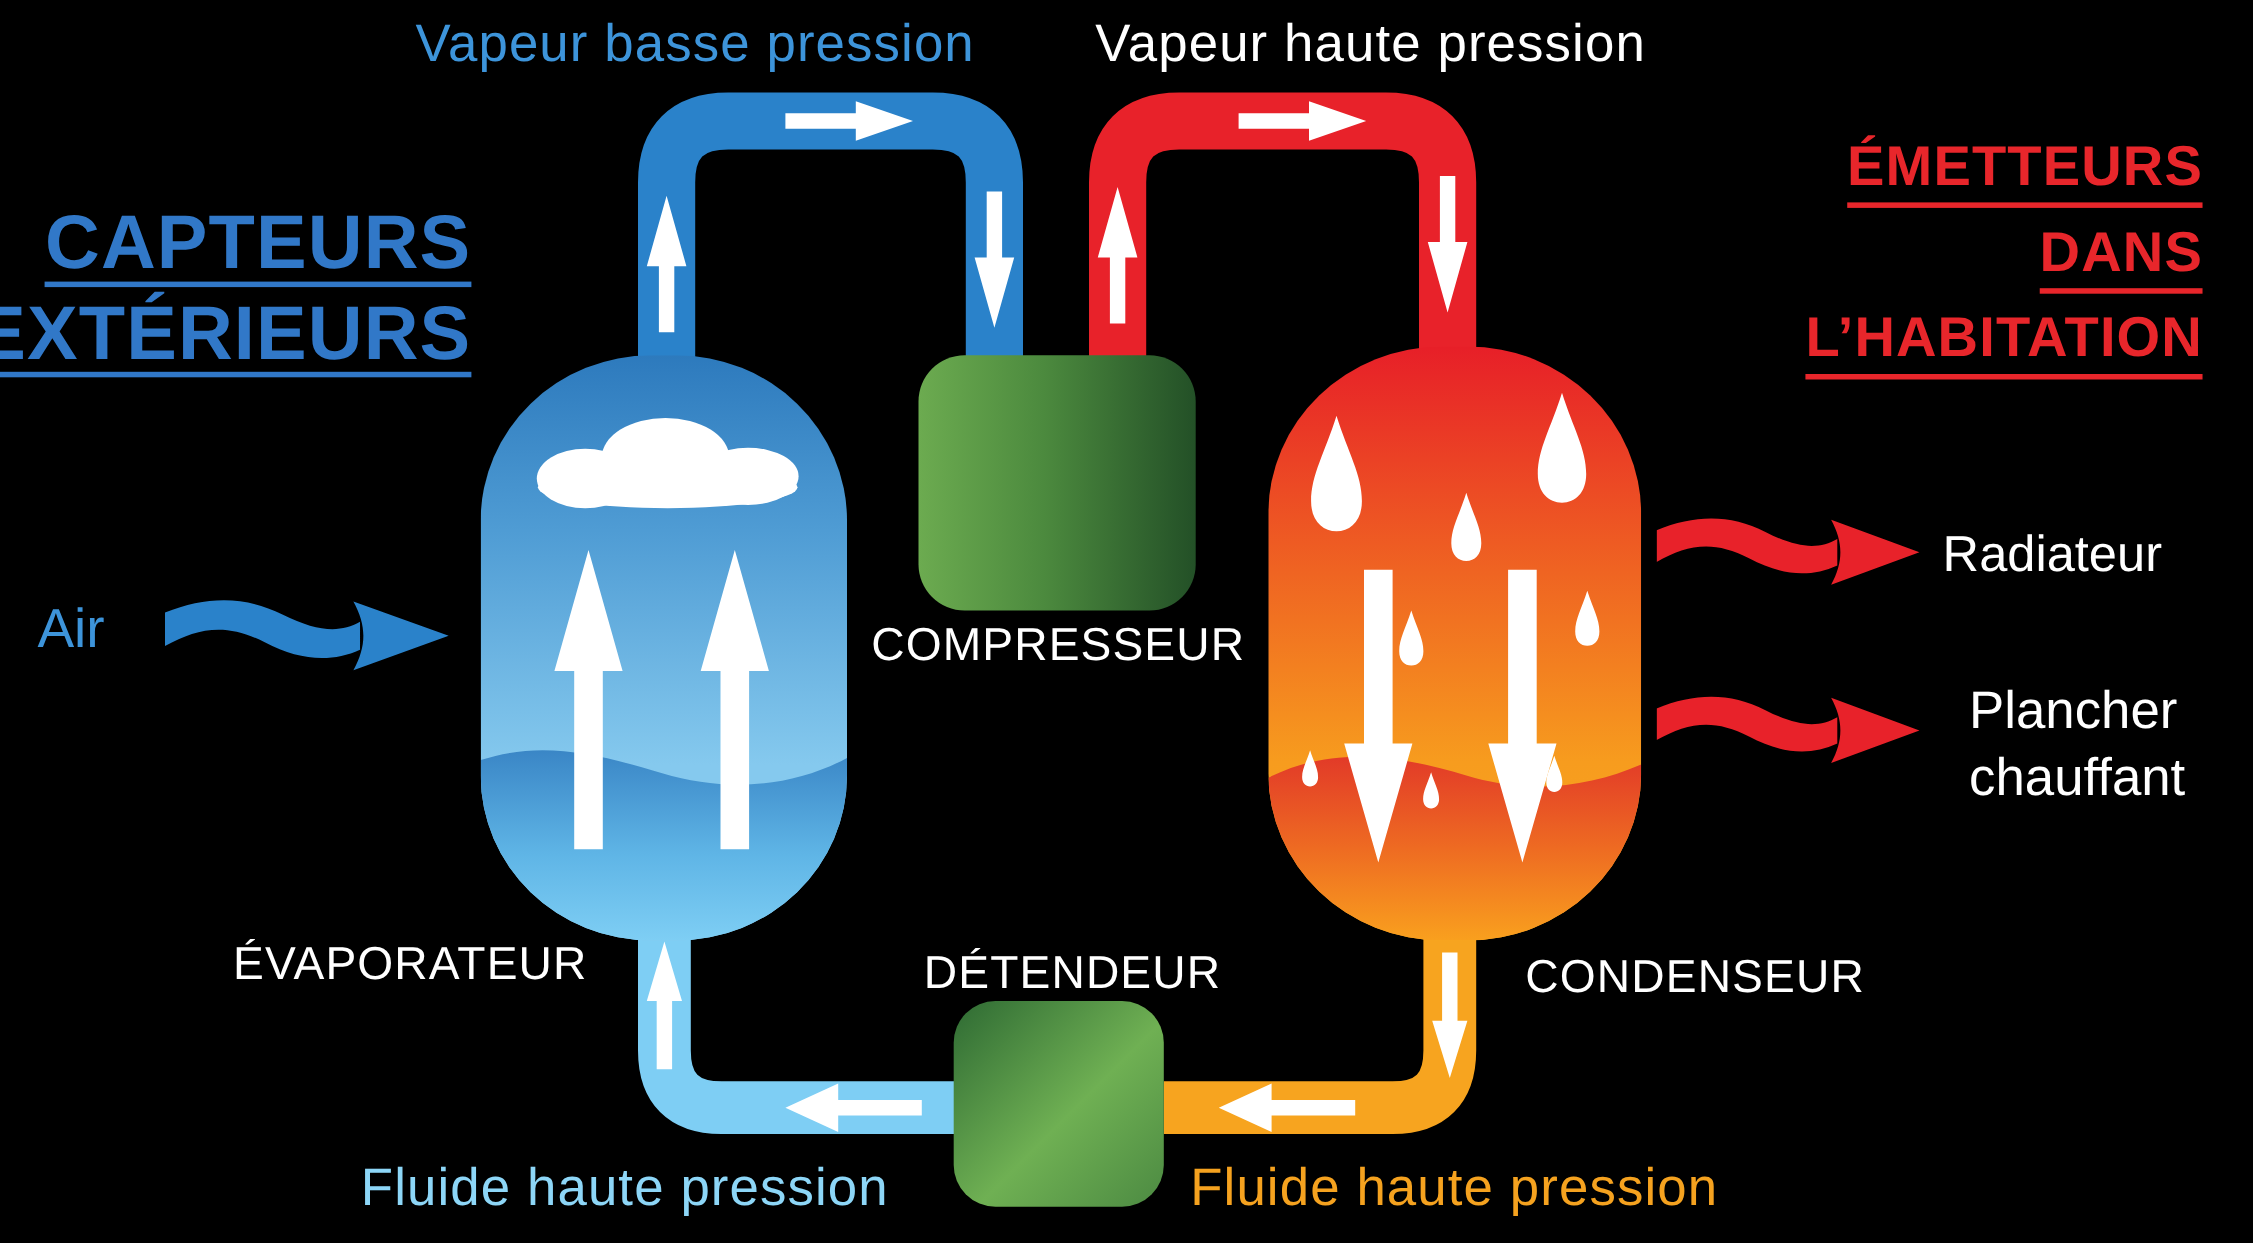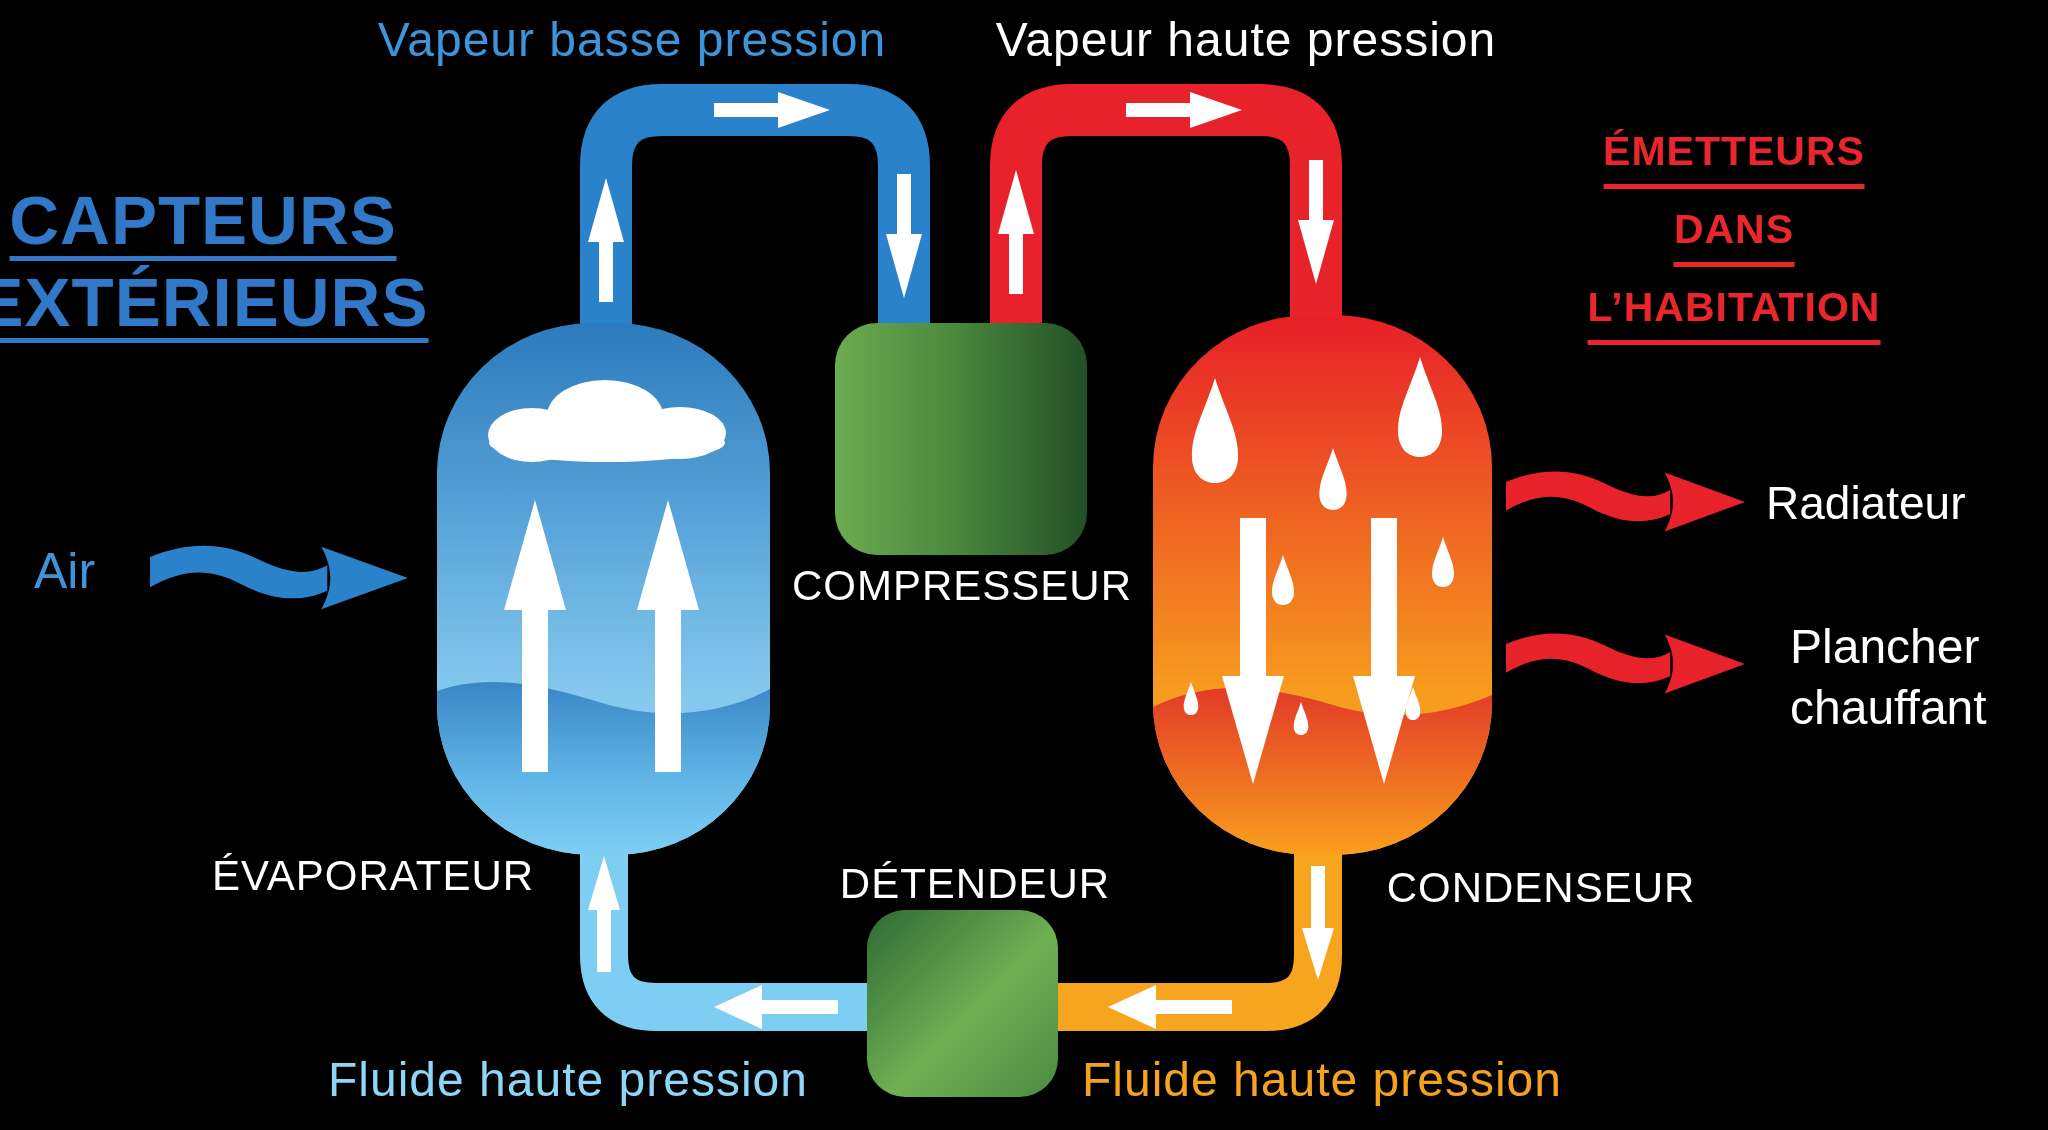--- a/index.html
+++ b/index.html
@@ -2,21 +2,21 @@
 <html><head>
 <meta charset="utf-8">
 <style>
   html,body{margin:0;padding:0;background:#000;}
   .stage{
     position:relative;width:2048px;height:1130px;background:#000;overflow:hidden;
     font-family:"Liberation Sans",sans-serif;
   }
   .stage svg{position:absolute;left:0;top:0;}
   .abs{position:absolute;}
-  .ctr{transform:translateX(-50%);text-align:center;}
+  .ctr{transform:translateX(-50%);text-align:right;}
   .lbl-script{font-size:48px;font-weight:normal;letter-spacing:1px;white-space:nowrap;}
   .lbl-comp{font-size:42px;font-weight:normal;color:#fff;letter-spacing:1px;white-space:nowrap;}
   .heading{font-weight:bold;letter-spacing:1px;white-space:nowrap;}
   .heading .hline{display:inline-block;border-bottom:5px solid currentColor;padding-bottom:2px;margin-bottom:9px;}
   .blue-txt{color:#3d94da;}
   .red-txt{color:#ffffff;}
   .lightblue-txt{color:#8dd6f7;}
   .orange-txt{color:#f5a21f;}
   .box{position:absolute;}
   .compressor{
@@ -145,21 +145,21 @@
 
   <div class="abs ctr lbl-script blue-txt" style="left:632px;top:12px;">Vapeur basse pression</div>
 
   <div class="abs ctr lbl-script red-txt" style="left:1246px;top:12px;">Vapeur haute pression</div>
 
   <div class="abs ctr heading" style="left:203px;top:188px;font-size:69px;color:#3178c8;line-height:66px;">
     <span class="hline">CAPTEURS</span><br>
     <span class="hline">EXTÉRIEURS</span>
   </div>
 
-  <div class="abs ctr heading" style="left:1734px;top:120px;font-size:41px;color:#e8262b;line-height:62px;">
+  <div class="abs ctr heading" style="left:1822px;top:120px;font-size:51px;color:#e8262b;line-height:62px;">
     <span class="hline">ÉMETTEURS</span><br>
     <span class="hline">DANS</span><br>
     <span class="hline">L’HABITATION</span>
   </div>
 
   <div class="abs blue-txt" style="left:34px;top:542px;font-size:50px;">Air</div>
 
   <div class="abs ctr lbl-comp" style="left:962px;top:562px;">COMPRESSEUR</div>
 
   <div class="abs ctr lbl-comp" style="left:373px;top:852px;">ÉVAPORATEUR</div>

